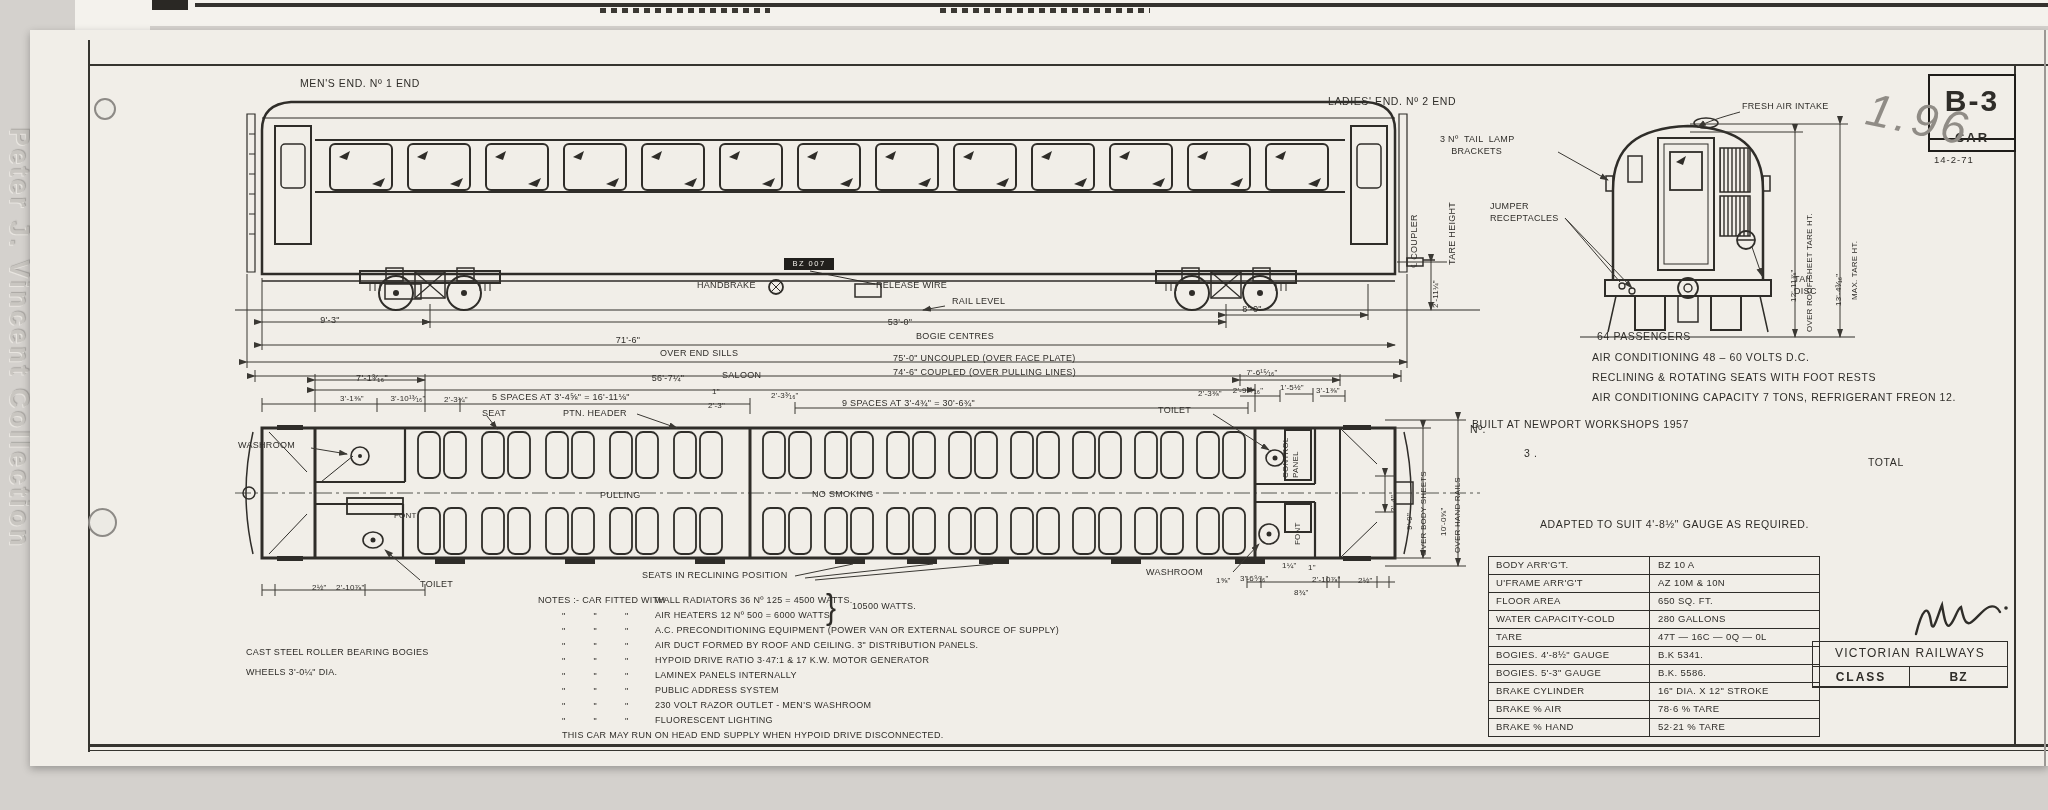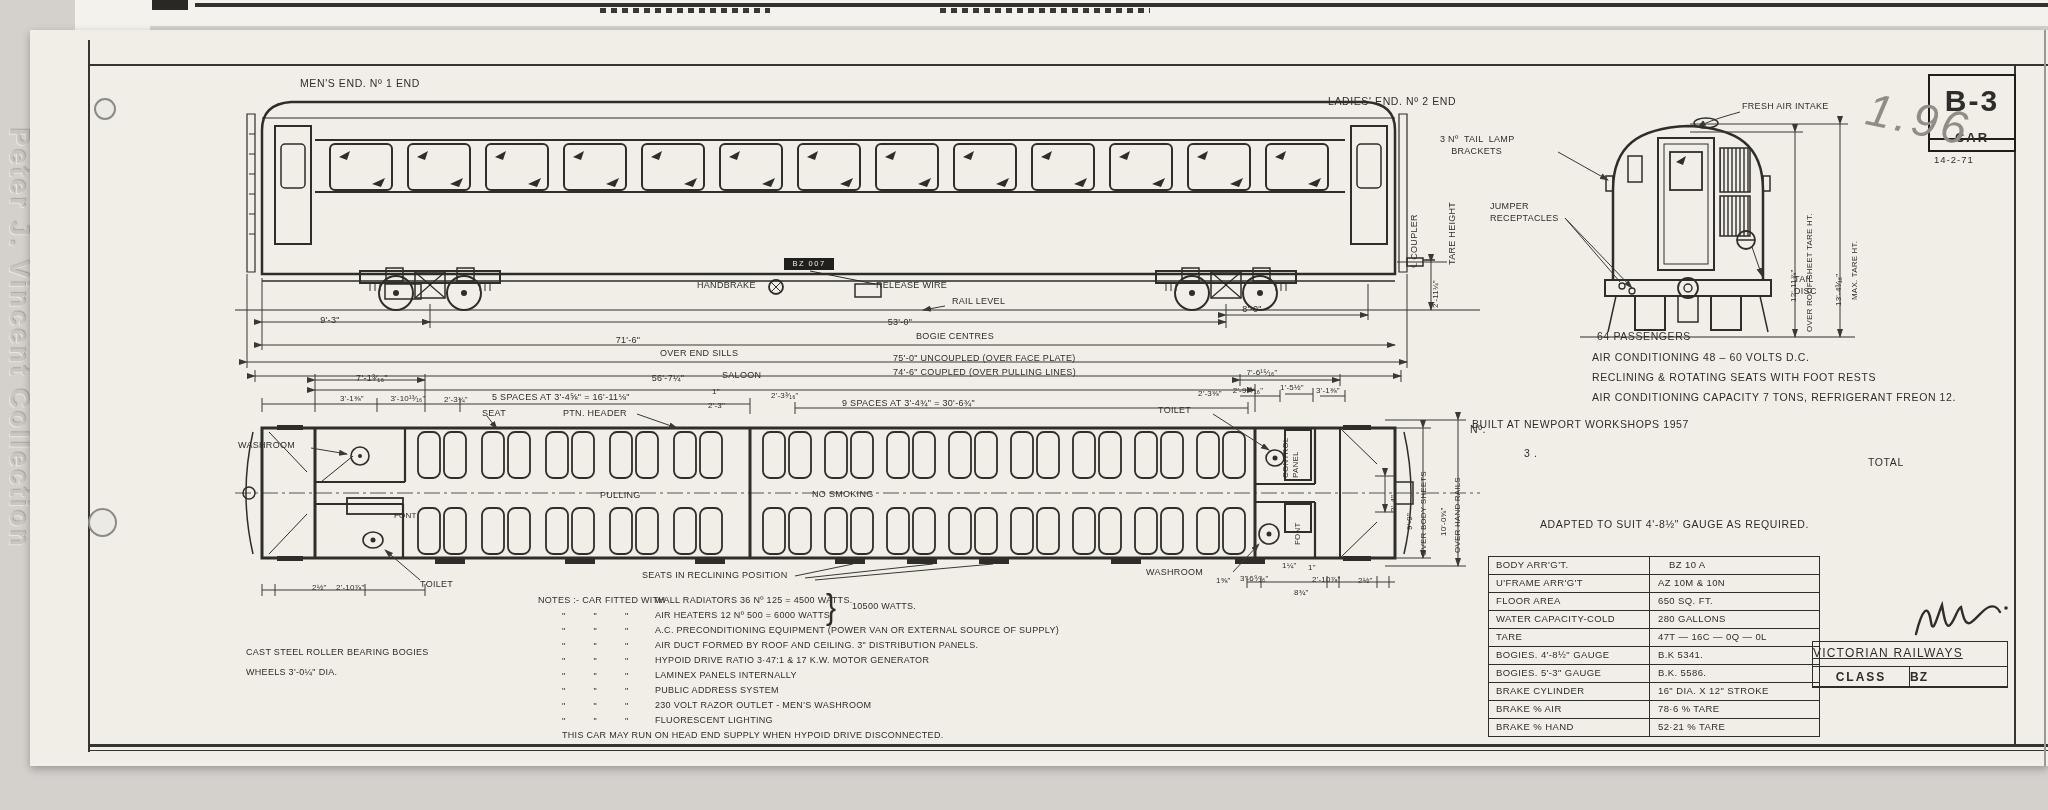--- a/index.html
+++ b/index.html
@@ -23,29 +23,29 @@
   .rot{transform:rotate(-90deg);transform-origin:0 0;}
   .pre{white-space:pre;line-height:1.3;}
   .plate{position:absolute;left:784px;top:258px;width:50px;height:12px;background:#211f1c;color:#efede7;
          font-size:7.5px;letter-spacing:1.5px;text-align:center;line-height:12px;}
   .brace{position:absolute;left:826px;top:590px;font-size:30px;font-weight:300;transform:scaleY(1.15);color:#2f2d29;}
   .pencil{position:absolute;left:1866px;top:92px;font-size:46px;font-style:italic;color:#908c86;
           transform:rotate(12deg);letter-spacing:4px;}
   
   .spec{position:absolute;left:1488px;top:556px;width:330px;border:1.6px solid #2f2d29;background:transparent;}
   .spec .row{display:flex;height:17px;border-top:1.3px solid #2f2d29;}
-  .spec .row:first-child{border-top:none;gap:11px;}
+  .spec .row:first-child{border-top:none;}
   .spec .c1{width:153px;border-right:1.3px solid #2f2d29;font-size:9.5px;letter-spacing:.4px;padding:2px 0 0 7px;}
   .spec .c2{flex:1;font-size:9.5px;letter-spacing:.4px;padding:2px 0 0 8px;}
   
   .tblock{position:absolute;left:1812px;top:641px;width:194px;border:1.7px solid #2f2d29;}
-  .tblock .r1{height:20px;font-size:12px;letter-spacing:1.2px;padding-top:4px;border-bottom:1.7px solid #2f2d29;text-decoration:underline;}
+  .tblock .r1{height:20px;text-align:center;font-size:12px;letter-spacing:1.2px;padding-top:4px;border-bottom:1.7px solid #2f2d29;}
   .tblock .r2{height:19px;display:flex;border-bottom:1.7px solid #2f2d29;}
   .tblock .r2 .cl{width:96px;border-right:1.7px solid #2f2d29;text-align:center;font-size:12px;letter-spacing:2px;padding-top:3px;font-weight:bold;}
-  .tblock .r2 .cv{flex:1;text-align:left;font-size:12px;letter-spacing:1px;padding-top:3px;font-weight:bold;}
+  .tblock .r2 .cv{flex:1;text-align:center;font-size:12px;letter-spacing:1px;padding-top:3px;font-weight:bold;}
   .tblock .r3{height:46px;text-align:center;font-size:13px;font-weight:bold;letter-spacing:2.5px;padding-top:18px;}
   
   .cornerA{position:absolute;left:1928px;top:74px;width:84px;height:54px;border:2.2px solid #1f1d1a;
            text-align:center;font-size:30px;font-weight:bold;letter-spacing:2px;padding-top:8px;}
   .cornerB{position:absolute;left:1928px;top:128px;width:84px;height:20px;border:2.2px solid #1f1d1a;border-top:none;
            text-align:center;font-size:13px;font-weight:bold;letter-spacing:2px;padding-top:2px;}
   .cornerD{position:absolute;left:1934px;top:154px;font-size:9.5px;letter-spacing:1px;}
   svg{position:absolute;overflow:visible;}
   svg .ln{stroke:#2f2d29;fill:none;}
   svg .dim{stroke:#3a3833;fill:none;stroke-width:1;}

